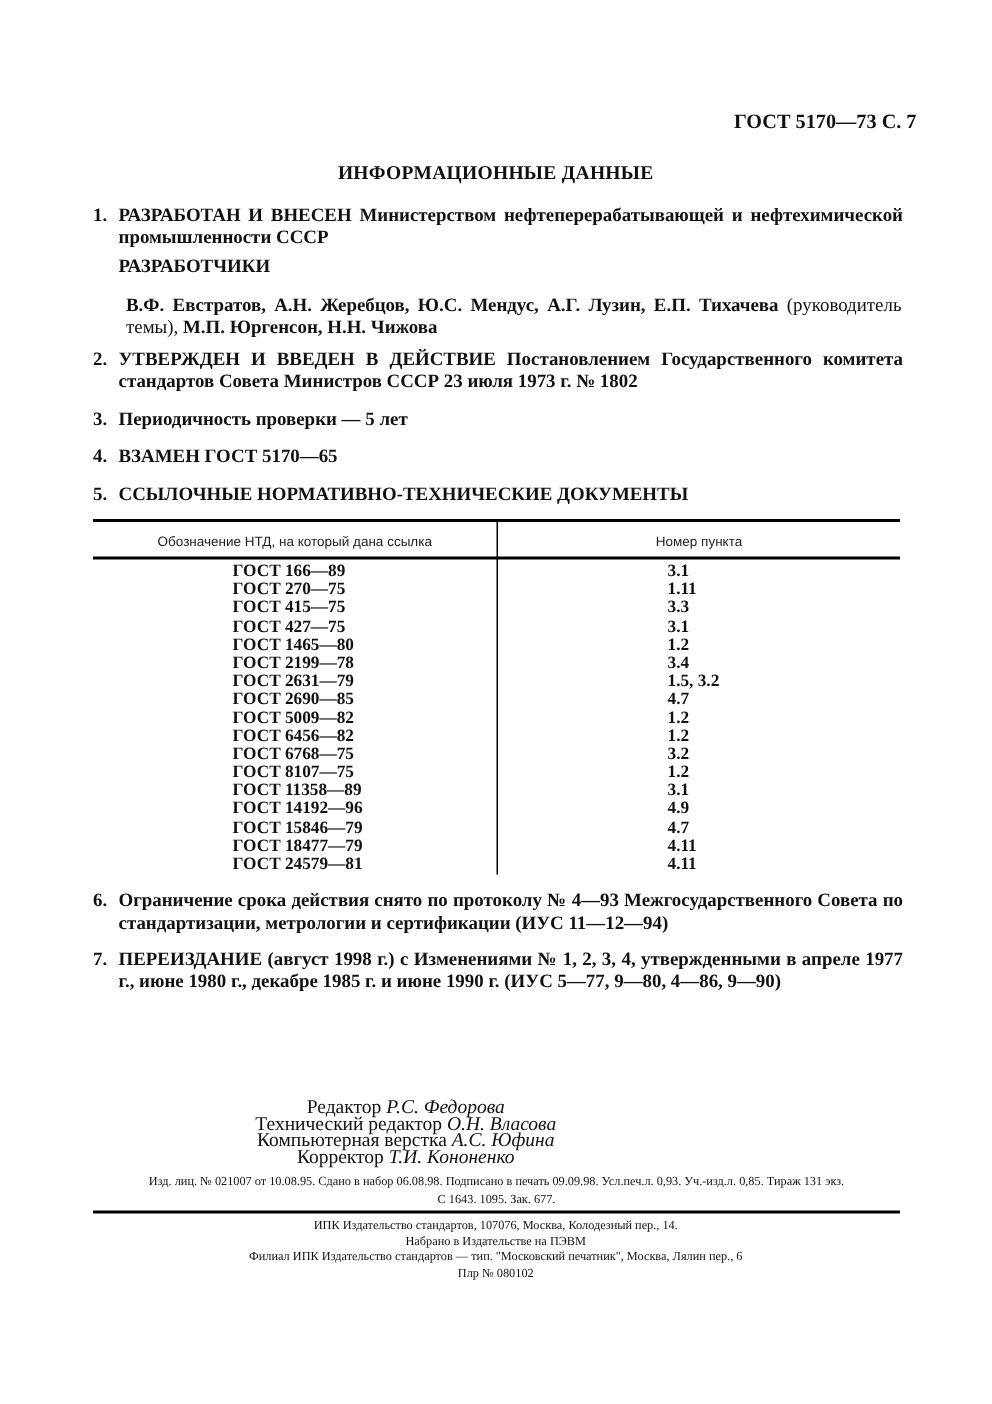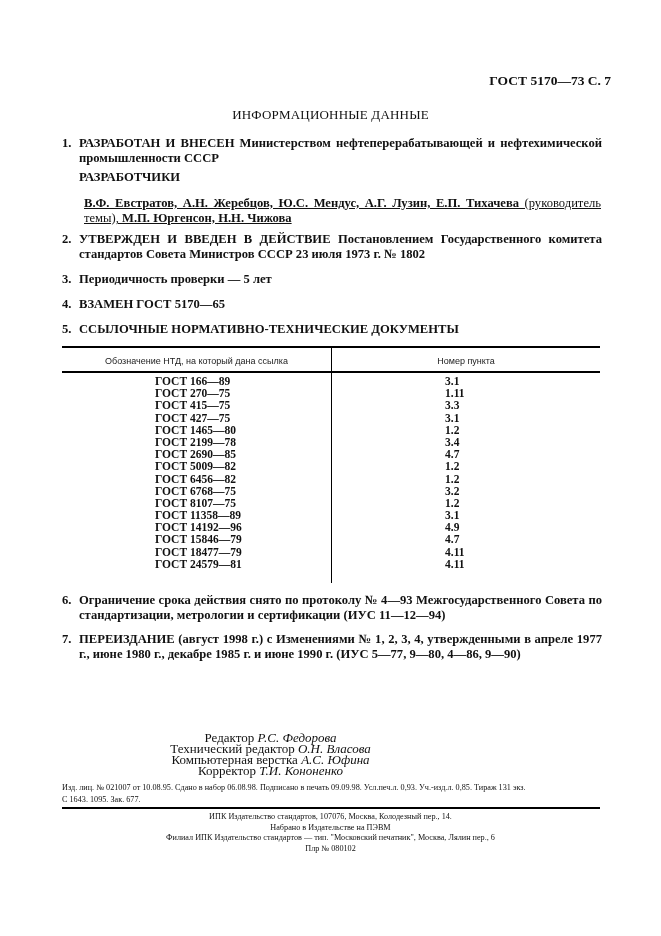--- a/index.html
+++ b/index.html
@@ -1,55 +1,55 @@
 <!DOCTYPE html>
 <html><head>
 <meta charset="utf-8">
 <style>
   html, body { margin: 0; padding: 0; background: #ffffff; }
   body { width: 661px; height: 936px; position: relative; overflow: hidden; color: #111; font-family: "Liberation Serif", serif; }
   .abs { position: absolute; margin-top: 13px; }
   .page-header { left: 470px; top: 60px; width: 141px; text-align: right; font-weight: bold; font-size: 13.5px; }
-  .doc-title { left: 0; top: 94px; width: 661px; text-align: center; font-weight: normal; font-size: 13px; letter-spacing: 0.2px; }
+  .doc-title { left: 0; top: 94px; width: 661px; text-align: center; font-weight: bold; font-size: 13px; letter-spacing: 0.2px; }
   .item { left: 62px; width: 540px; font-size: 12.6px; font-weight: bold; line-height: 15px; }
   .item .num { position: absolute; left: 0; top: 0; }
   .item .body { margin-left: 17px; text-align: justify; }
   .sub { left: 79px; width: 522px; font-size: 12.6px; font-weight: bold; line-height: 15px; }
   .authors { left: 84px; width: 517px; font-size: 12.6px; line-height: 15px; text-align: justify; font-weight: bold; }
   .authors .role { font-weight: normal; }
   
   .tbl { left: 62px; top: 333px; width: 538px; height: 237px; }
   .tbl .hline { position: absolute; left: 0; width: 538px; height: 2px; background: #000; }
   .tbl .vline { position: absolute; left: 269px; width: 1px; background: #000; }
   .tbl .th { position: absolute; top: 10px; font-size: 9px; text-align: center; font-family: "Liberation Sans", sans-serif; color: #222; }
   .tbl .rows { position: absolute; left: 0; top: 29px; width: 538px; font-weight: bold; }
   .tbl .row { position: relative; height: 12.2px; font-size: 11.5px; line-height: 12.2px; }
   .tbl .c1 { position: absolute; left: 93px; }
   .tbl .c2 { position: absolute; left: 383px; }
   .credits { left: 0; top: 719px; width: 541px; text-align: center; font-size: 13px; line-height: 11px; font-family: "Liberation Serif", serif; }
   .credits i { font-style: italic; }
-  .imprint { left: 62px; top: 769px; width: 538px; font-size: 8.2px; line-height: 12px; }
+  .imprint { left: 62px; top: 769px; width: 538px; text-align: center; font-size: 8.2px; line-height: 12px; }
   .rule { left: 62px; top: 794px; width: 538px; height: 1.5px; background: #000; }
   .publisher { left: 0; top: 799px; width: 661px; text-align: center; font-size: 8.2px; line-height: 10.5px; }
 </style>
 </head>
 <body>
 
 <div class="abs page-header">ГОСТ 5170—73 С. 7</div>
 
 <div class="abs doc-title">ИНФОРМАЦИОННЫЕ ДАННЫЕ</div>
 
 <div class="abs item" style="top:123px;">
   <span class="num">1.</span>
   <div class="body"><span>РАЗРАБОТАН И ВНЕСЕН</span><span> Министерством нефтеперерабатывающей и нефтехимической промышленности СССР</span></div>
 </div>
 
 <div class="abs sub" style="top:157px;">РАЗРАБОТЧИКИ</div>
 
-<div class="abs authors" style="top:183px;text-decoration:underline;"><span>В.Ф. Евстратов, А.Н. Жеребцов, Ю.С. Мендус, А.Г. Лузин, Е.П. Тихачева</span><span class="role"> (руководитель темы), </span><span>М.П. Юргенсон, Н.Н. Чижова</span></div>
+<div class="abs authors" style="top:183px;"><span>В.Ф. Евстратов, А.Н. Жеребцов, Ю.С. Мендус, А.Г. Лузин, Е.П. Тихачева</span><span class="role"> (руководитель темы), </span><span>М.П. Юргенсон, Н.Н. Чижова</span></div>
 
 <div class="abs item" style="top:219px;">
   <span class="num">2.</span>
   <div class="body"><span>УТВЕРЖДЕН И ВВЕДЕН В ДЕЙСТВИЕ</span><span> Постановлением Государственного комитета стандартов Совета Министров СССР 23 июля 1973 г. № 1802</span></div>
 </div>
 
 <div class="abs item" style="top:259px;">
   <span class="num">3.</span>
   <div class="body"><span></span><span>Периодичность проверки — 5 лет</span></div>
 </div>
@@ -87,20 +87,24 @@
         <span class="c1">ГОСТ 427—75</span>
         <span class="c2">3.1</span>
       </div>
       <div class="row">
         <span class="c1">ГОСТ 1465—80</span>
         <span class="c2">1.2</span>
       </div>
       <div class="row">
         <span class="c1">ГОСТ 2199—78</span>
         <span class="c2">3.4</span>
+      </div>
+      <div class="row">
+        <span class="c1">ГОСТ 2631—79</span>
+        <span class="c2">1.5, 3.2</span>
       </div>
       <div class="row">
         <span class="c1">ГОСТ 2690—85</span>
         <span class="c2">4.7</span>
       </div>
       <div class="row">
         <span class="c1">ГОСТ 5009—82</span>
         <span class="c2">1.2</span>
       </div>
       <div class="row">

